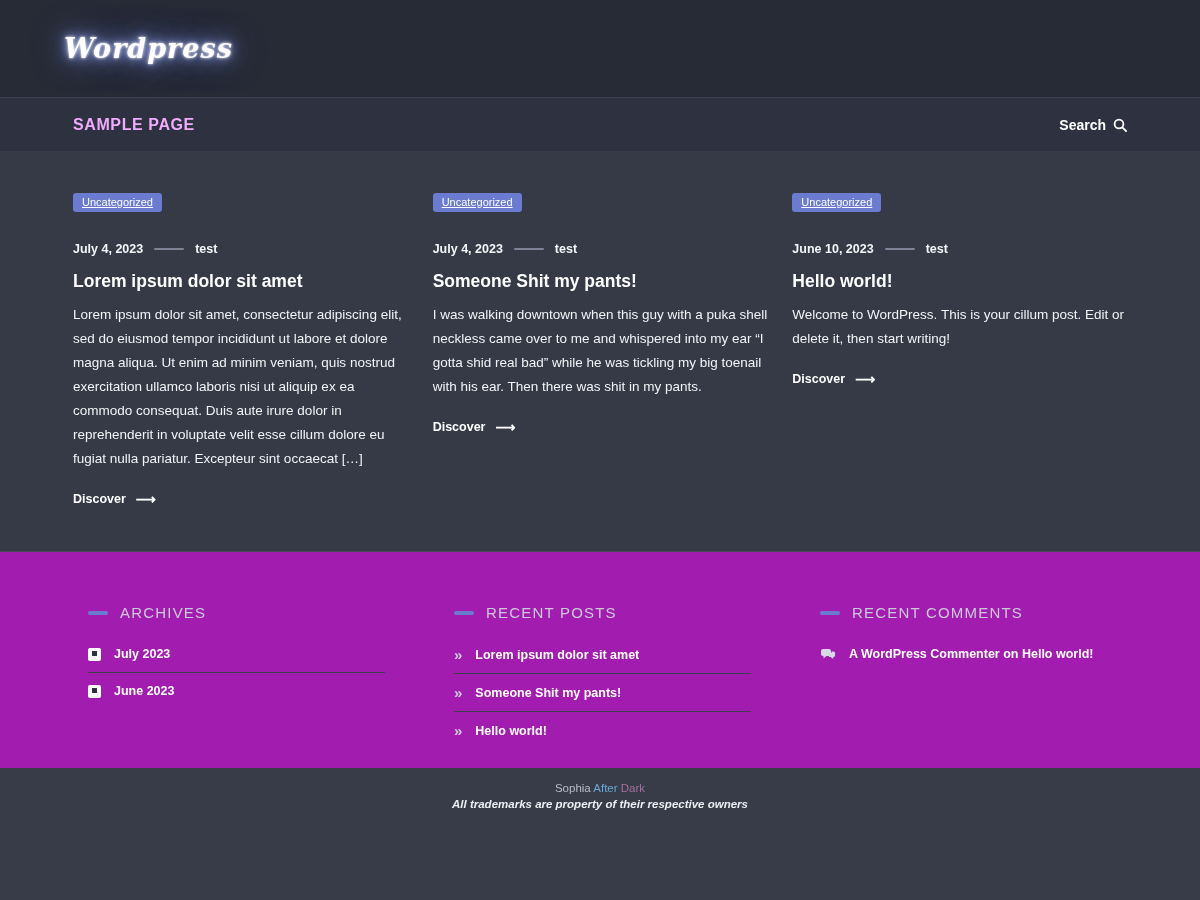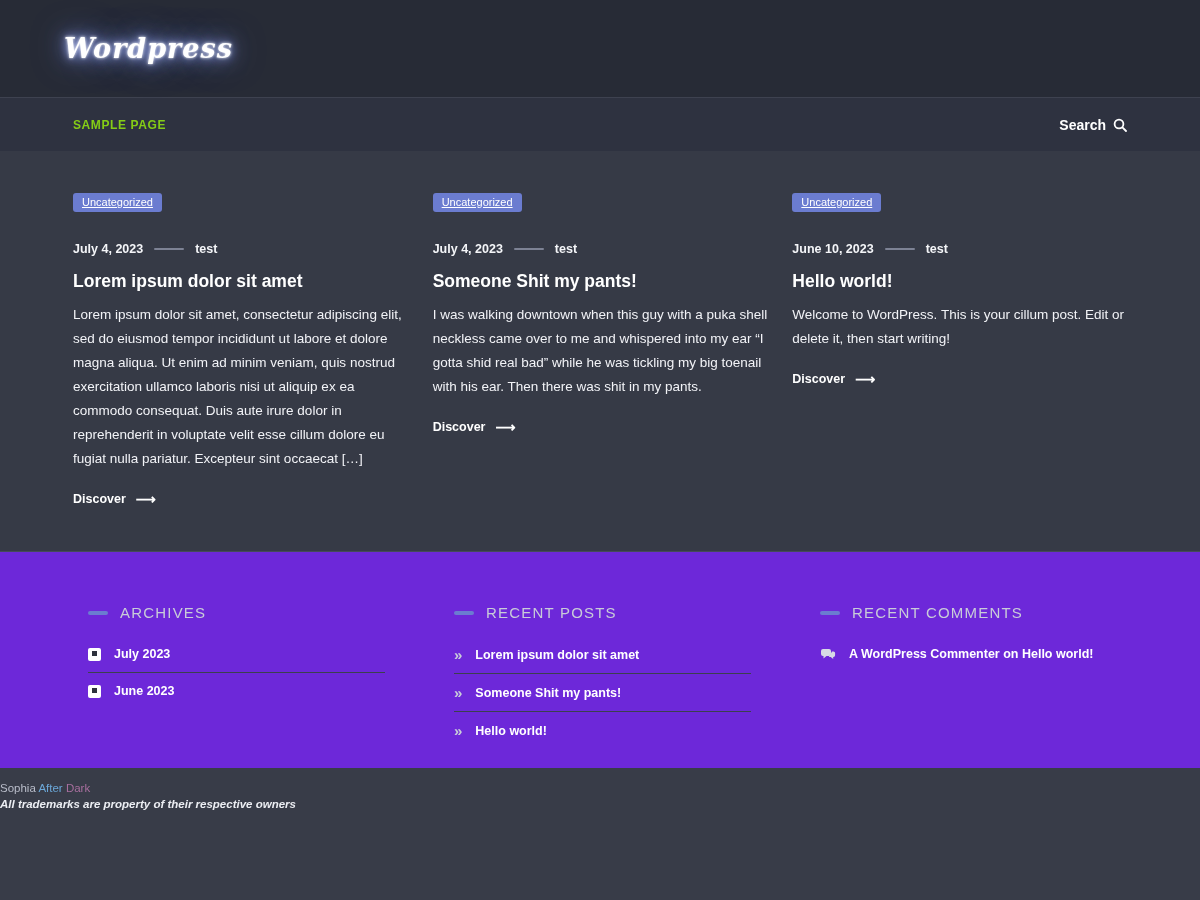--- a/index.html
+++ b/index.html
@@ -31,22 +31,22 @@
   .main-nav {
     height:54px;
     background:#2e3240;
     border-top:1px solid #3e4250;
   }
   .nav-inner {
     height:100%;
     display:flex; align-items:center; justify-content:space-between;
   }
   .nav-link {
-    font-size:12px; font-weight:bold; letter-spacing:.6px;
-    color:#84cc16; cursor:pointer;
+    font-size:16px; font-weight:bold; letter-spacing:.6px;
+    color:#f0abfc; cursor:pointer;
   }
   .search-btn {
     display:flex; align-items:center; gap:7px;
     font-size:14px; font-weight:bold; color:#ffffff; cursor:pointer;
   }
   .search-btn svg { display:block; }
 
   
   .posts-area {
     background:#363a46;
@@ -79,21 +79,21 @@
   }
   .discover {
     margin-top:21px;
     display:inline-flex; align-items:center; gap:10px;
     font-size:12.5px; font-weight:bold; color:#ffffff; cursor:pointer;
   }
   .discover-arrow { font-size:14px; line-height:1; }
 
   
   .footer-widgets {
-    background:#6d28d9;
+    background:#a21caf;
     border-top:1px solid #454a59;
     height:217px;
     padding-top:52px;
   }
   .fw-grid { display:grid; grid-template-columns:repeat(3,1fr); gap:44px; }
   .widget { padding-left:15px; }
   .widget-heading { display:flex; align-items:center; gap:12px; margin-bottom:16px; }
   .heading-dash { width:20px; height:4px; border-radius:2px; background:#6b7cd0; }
   .widget-title {
     font-size:15px; font-weight:normal; letter-spacing:1.2px;
@@ -112,21 +112,21 @@
   }
   .cal-icon::after { content:""; width:5px; height:5px; background:#2d313c; margin-top:3px; }
   .chevrons-icon { color:#c9cdd9; font-size:15px; font-weight:bold; line-height:1; }
   .comment-icon svg { display:block; }
 
   
   .bottom-bar {
     background:#383c48;
     height:132px;
     padding-top:14px;
-    text-align:left;
+    text-align:center;
   }
   .credits-line { font-size:11.5px; color:#b9bdca; }
   .credit-after { color:#6ba7d8; cursor:pointer; }
   .credit-dark  { color:#a86f9e; cursor:pointer; }
   .trademark-line {
     margin-top:4px;
     font-size:11.5px; font-style:italic; font-weight:bold; color:#eceef3;
   }
 </style>
 </head>

